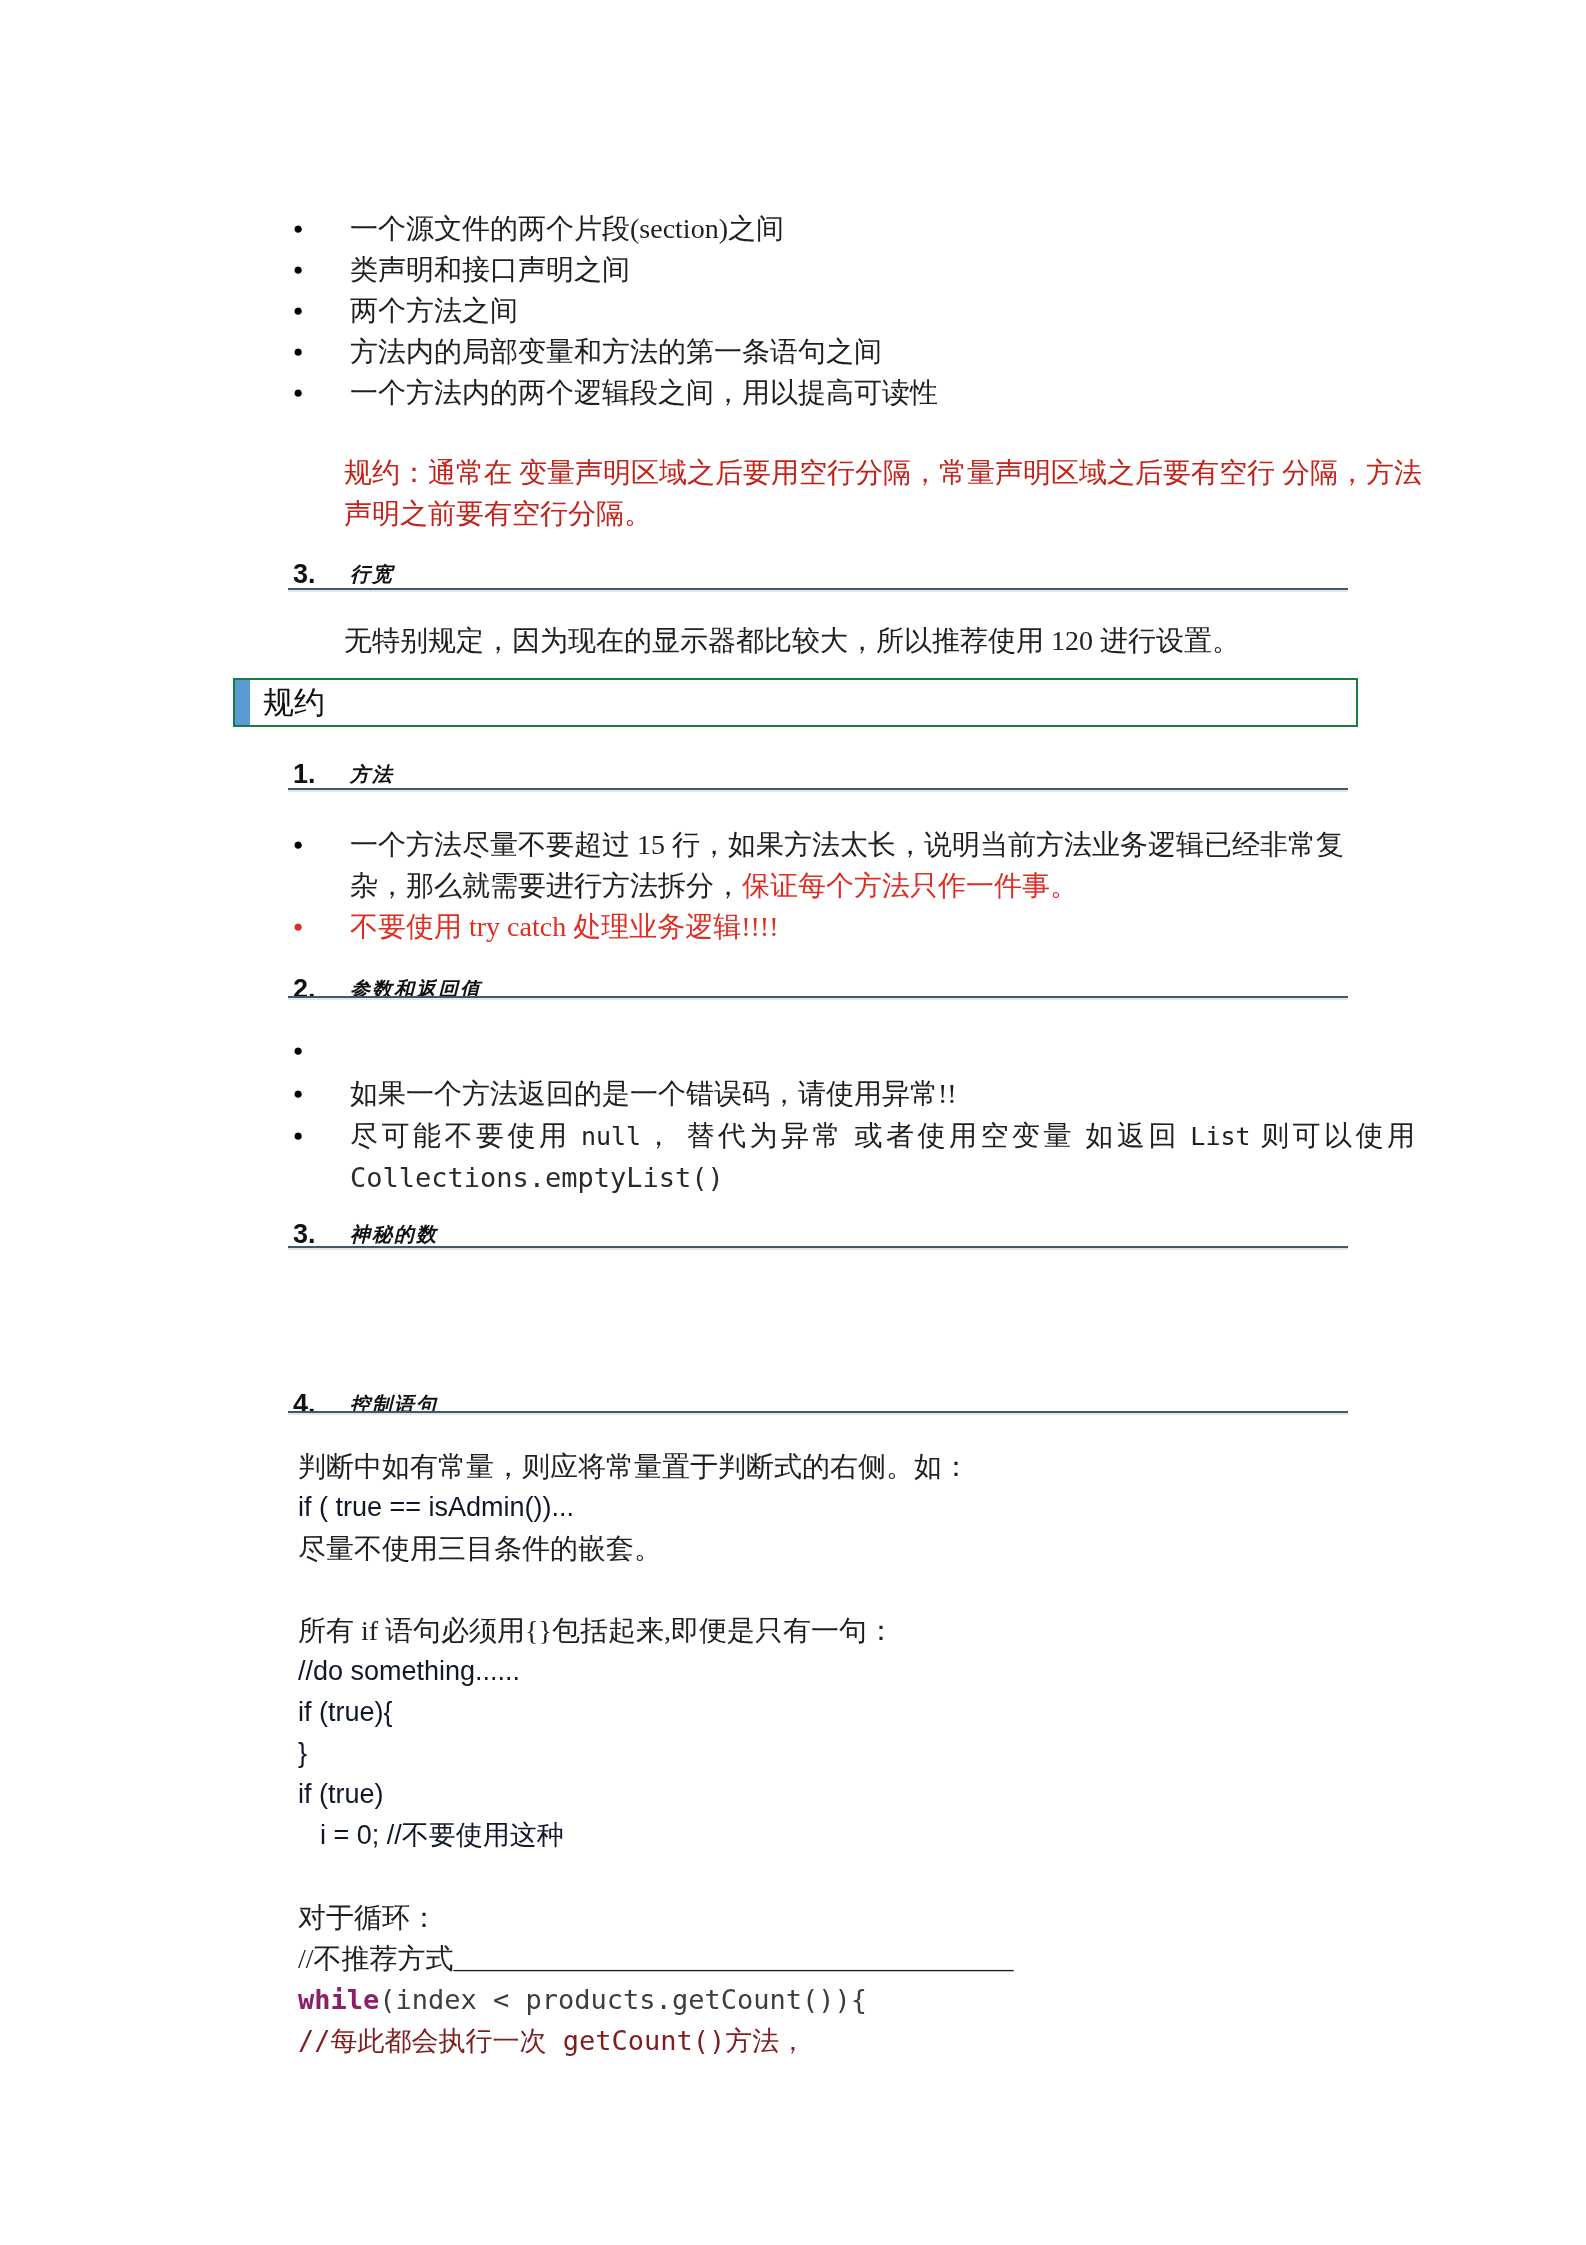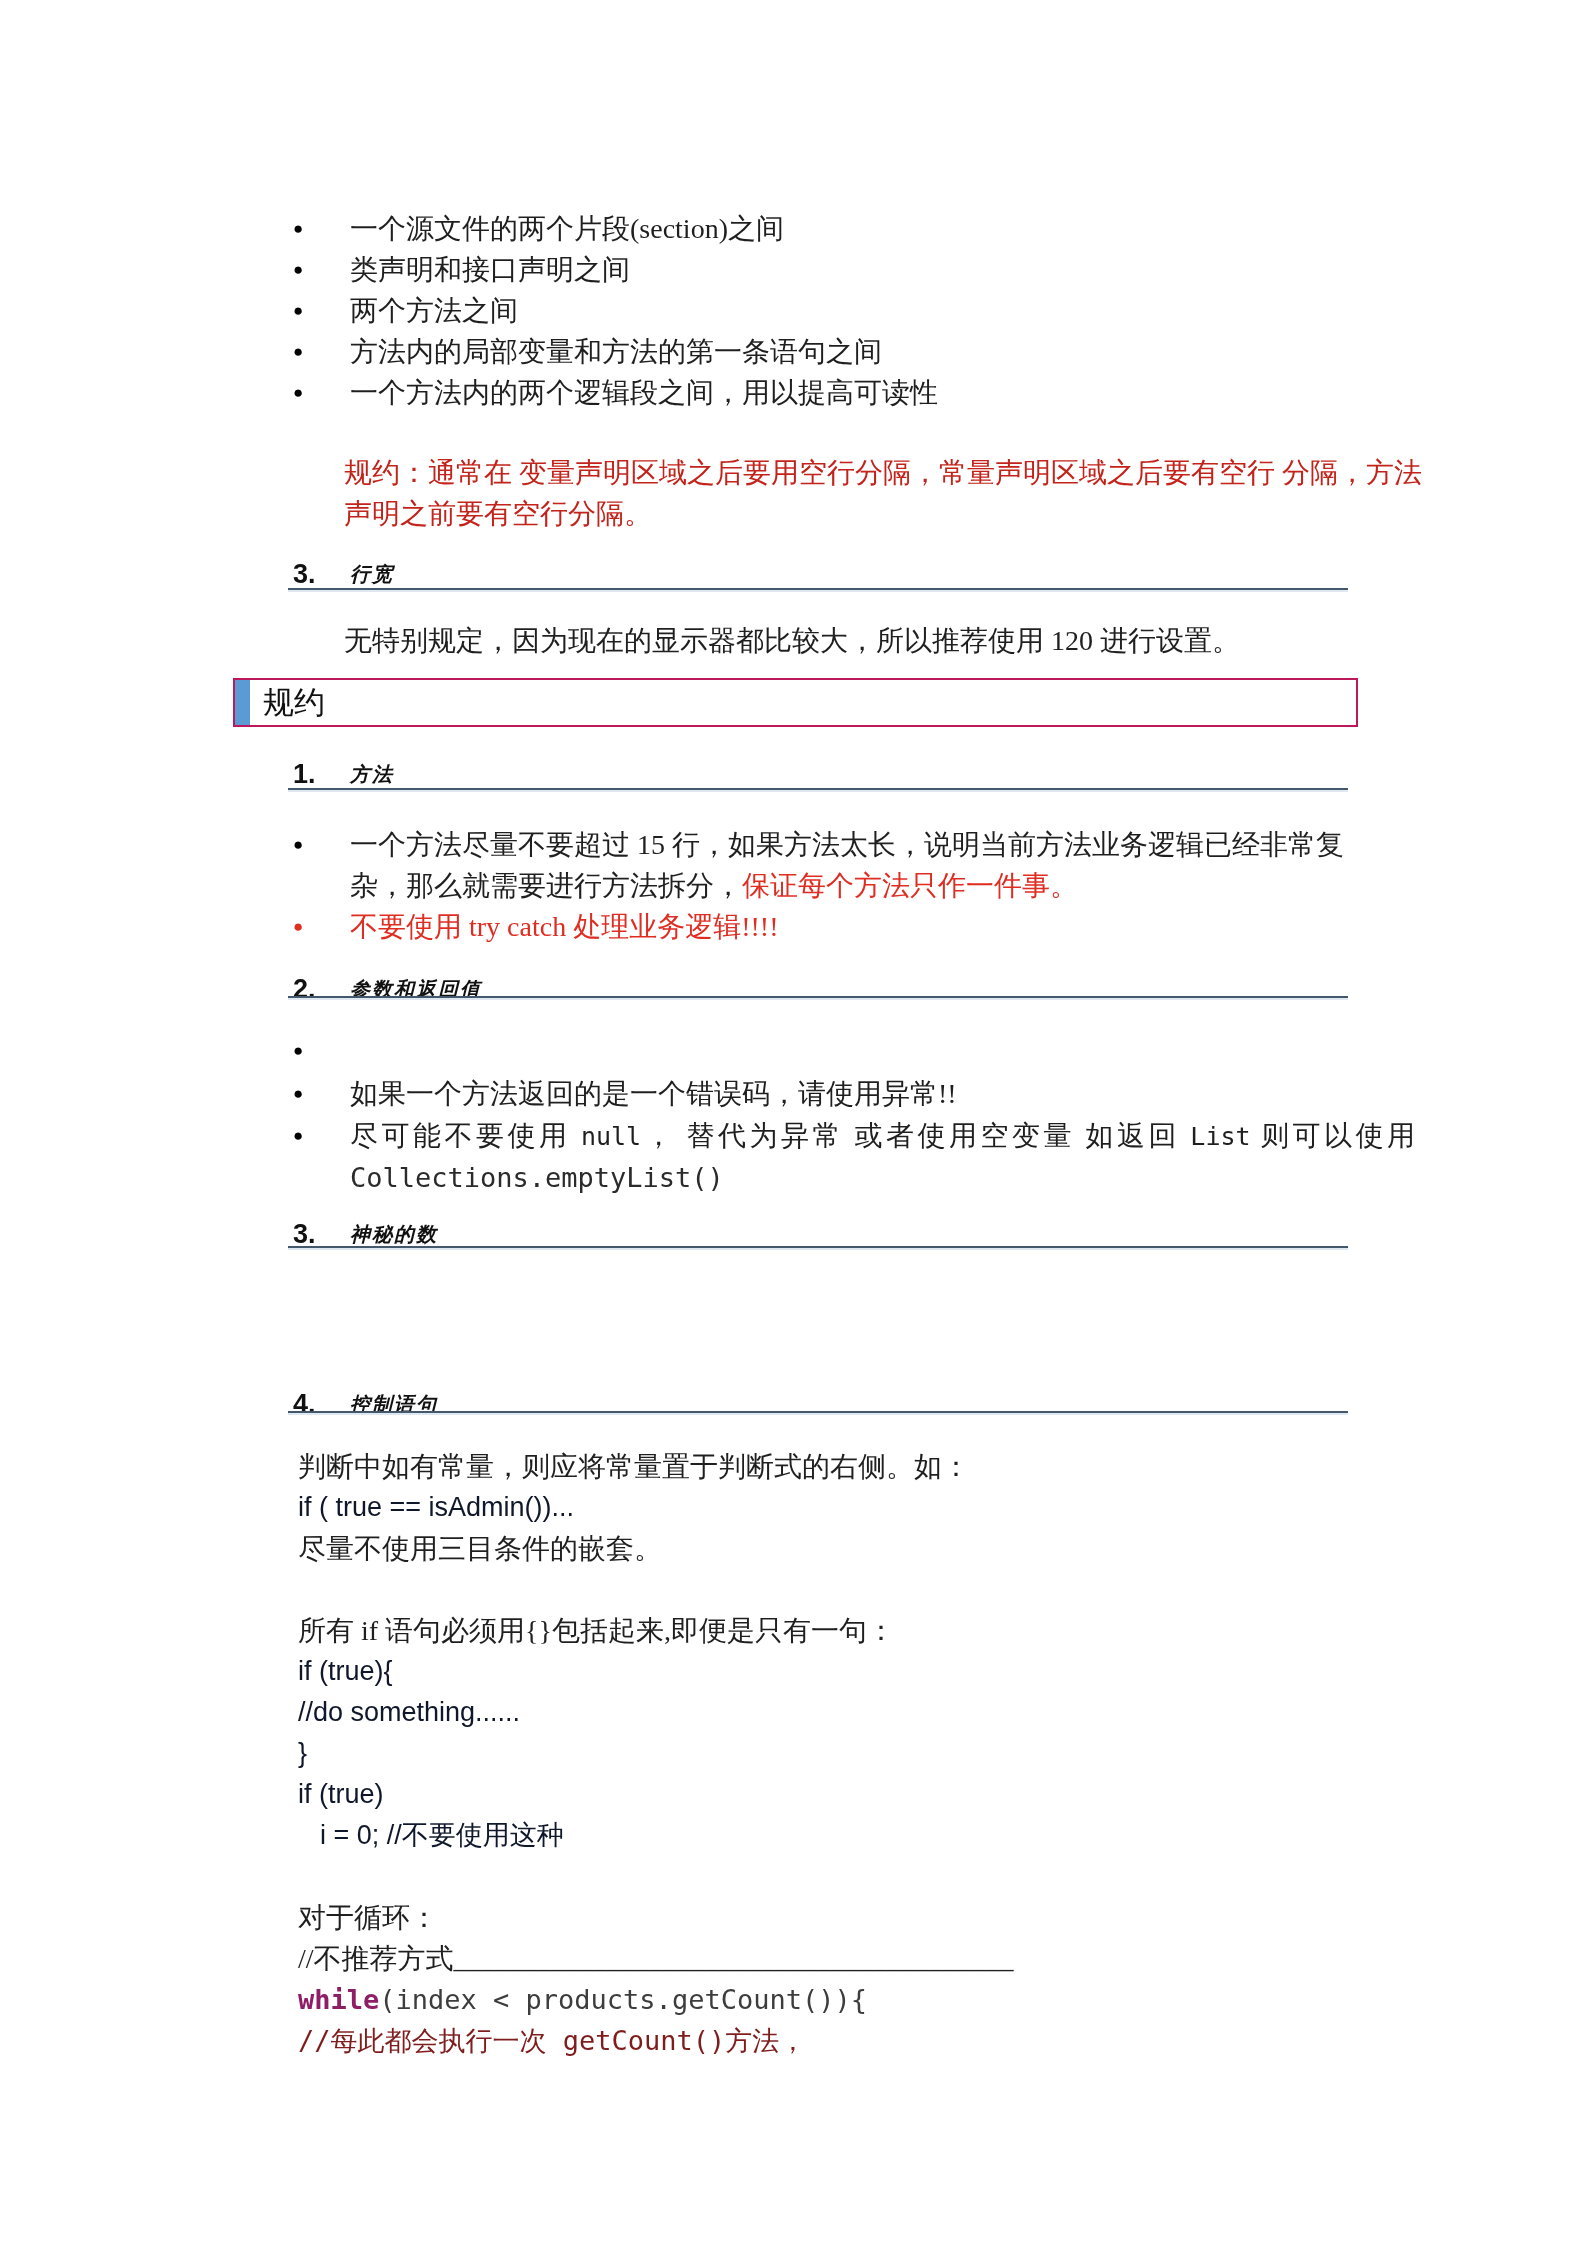--- a/index.html
+++ b/index.html
@@ -21,21 +21,21 @@
   .red-para{color:#c3231a;font-size:28px;line-height:41px;}
   .red-bright{color:#e02d22;}
   
   .sec-head{display:flex;font-family:"Liberation Sans","DejaVu Sans",sans-serif;font-weight:bold;color:#111;}
   .sec-num{width:62px;flex:0 0 62px;padding-left:5px;box-sizing:border-box;font-size:27px;line-height:34px;}
   .sec-title{font-size:20px;line-height:34px;letter-spacing:2px;font-style:italic;}
   .rule{height:0;border-top:2px solid #44586b;box-shadow:0 2px 0 #dfe8f1;}
   
   .chapter-box{
     box-sizing:border-box;
-    border:2px solid #be185d;
+    border:2px solid #15803d;
     background:#ffffff;
     display:flex;align-items:center;
   }
   .chapter-bar{position:absolute;left:0;top:0;bottom:0;width:15px;background:#5b9bd5;}
   .chapter-title{margin-left:28px;font-size:31px;color:#111;font-family:"Liberation Sans","DejaVu Sans",sans-serif;}
   
   .body-cn{font-size:28px;line-height:41px;color:#1f1f1f;}
   .mono{font-family:"DejaVu Sans Mono","Liberation Mono",monospace;font-size:25px;}
   
   .ctl-line{height:41px;line-height:41px;white-space:pre;}
@@ -137,22 +137,22 @@
     <span class="sec-title">控制语句</span>
   </div>
   <div class="abs rule" style="left:288px;top:1411px;width:1060px;"></div>
 
   <div class="abs" style="left:298px;top:1446px;width:1150px;">
     <div class="ctl-line cn">判断中如有常量，则应将常量置于判断式的右侧。如：</div>
     <div class="ctl-line code-sans">if ( true == isAdmin())...</div>
     <div class="ctl-line cn">尽量不使用三目条件的嵌套。</div>
     <div class="spacer"></div>
     <div class="ctl-line cn">所有 if 语句必须用{}包括起来,即便是只有一句：</div>
+    <div class="ctl-line code-sans">//do something......</div>
     <div class="ctl-line code-sans">if (true){</div>
-    <div class="ctl-line code-sans">//do something......</div>
     <div class="ctl-line code-sans">}</div>
     <div class="ctl-line code-sans">if (true)</div>
     <div class="ctl-line code-sans indent1">i = 0; //不要使用这种</div>
     <div class="spacer"></div>
     <div class="ctl-line cn">对于循环：</div>
     <div class="ctl-line cn">//不推荐方式________________________________________</div>
     <div class="ctl-line code-mono"><span class="kw">while</span><span>(index &lt; products.getCount()){</span></div>
     <div class="ctl-line code-mono comment">//每此都会执行一次 getCount()方法，</div>
   </div>
 

